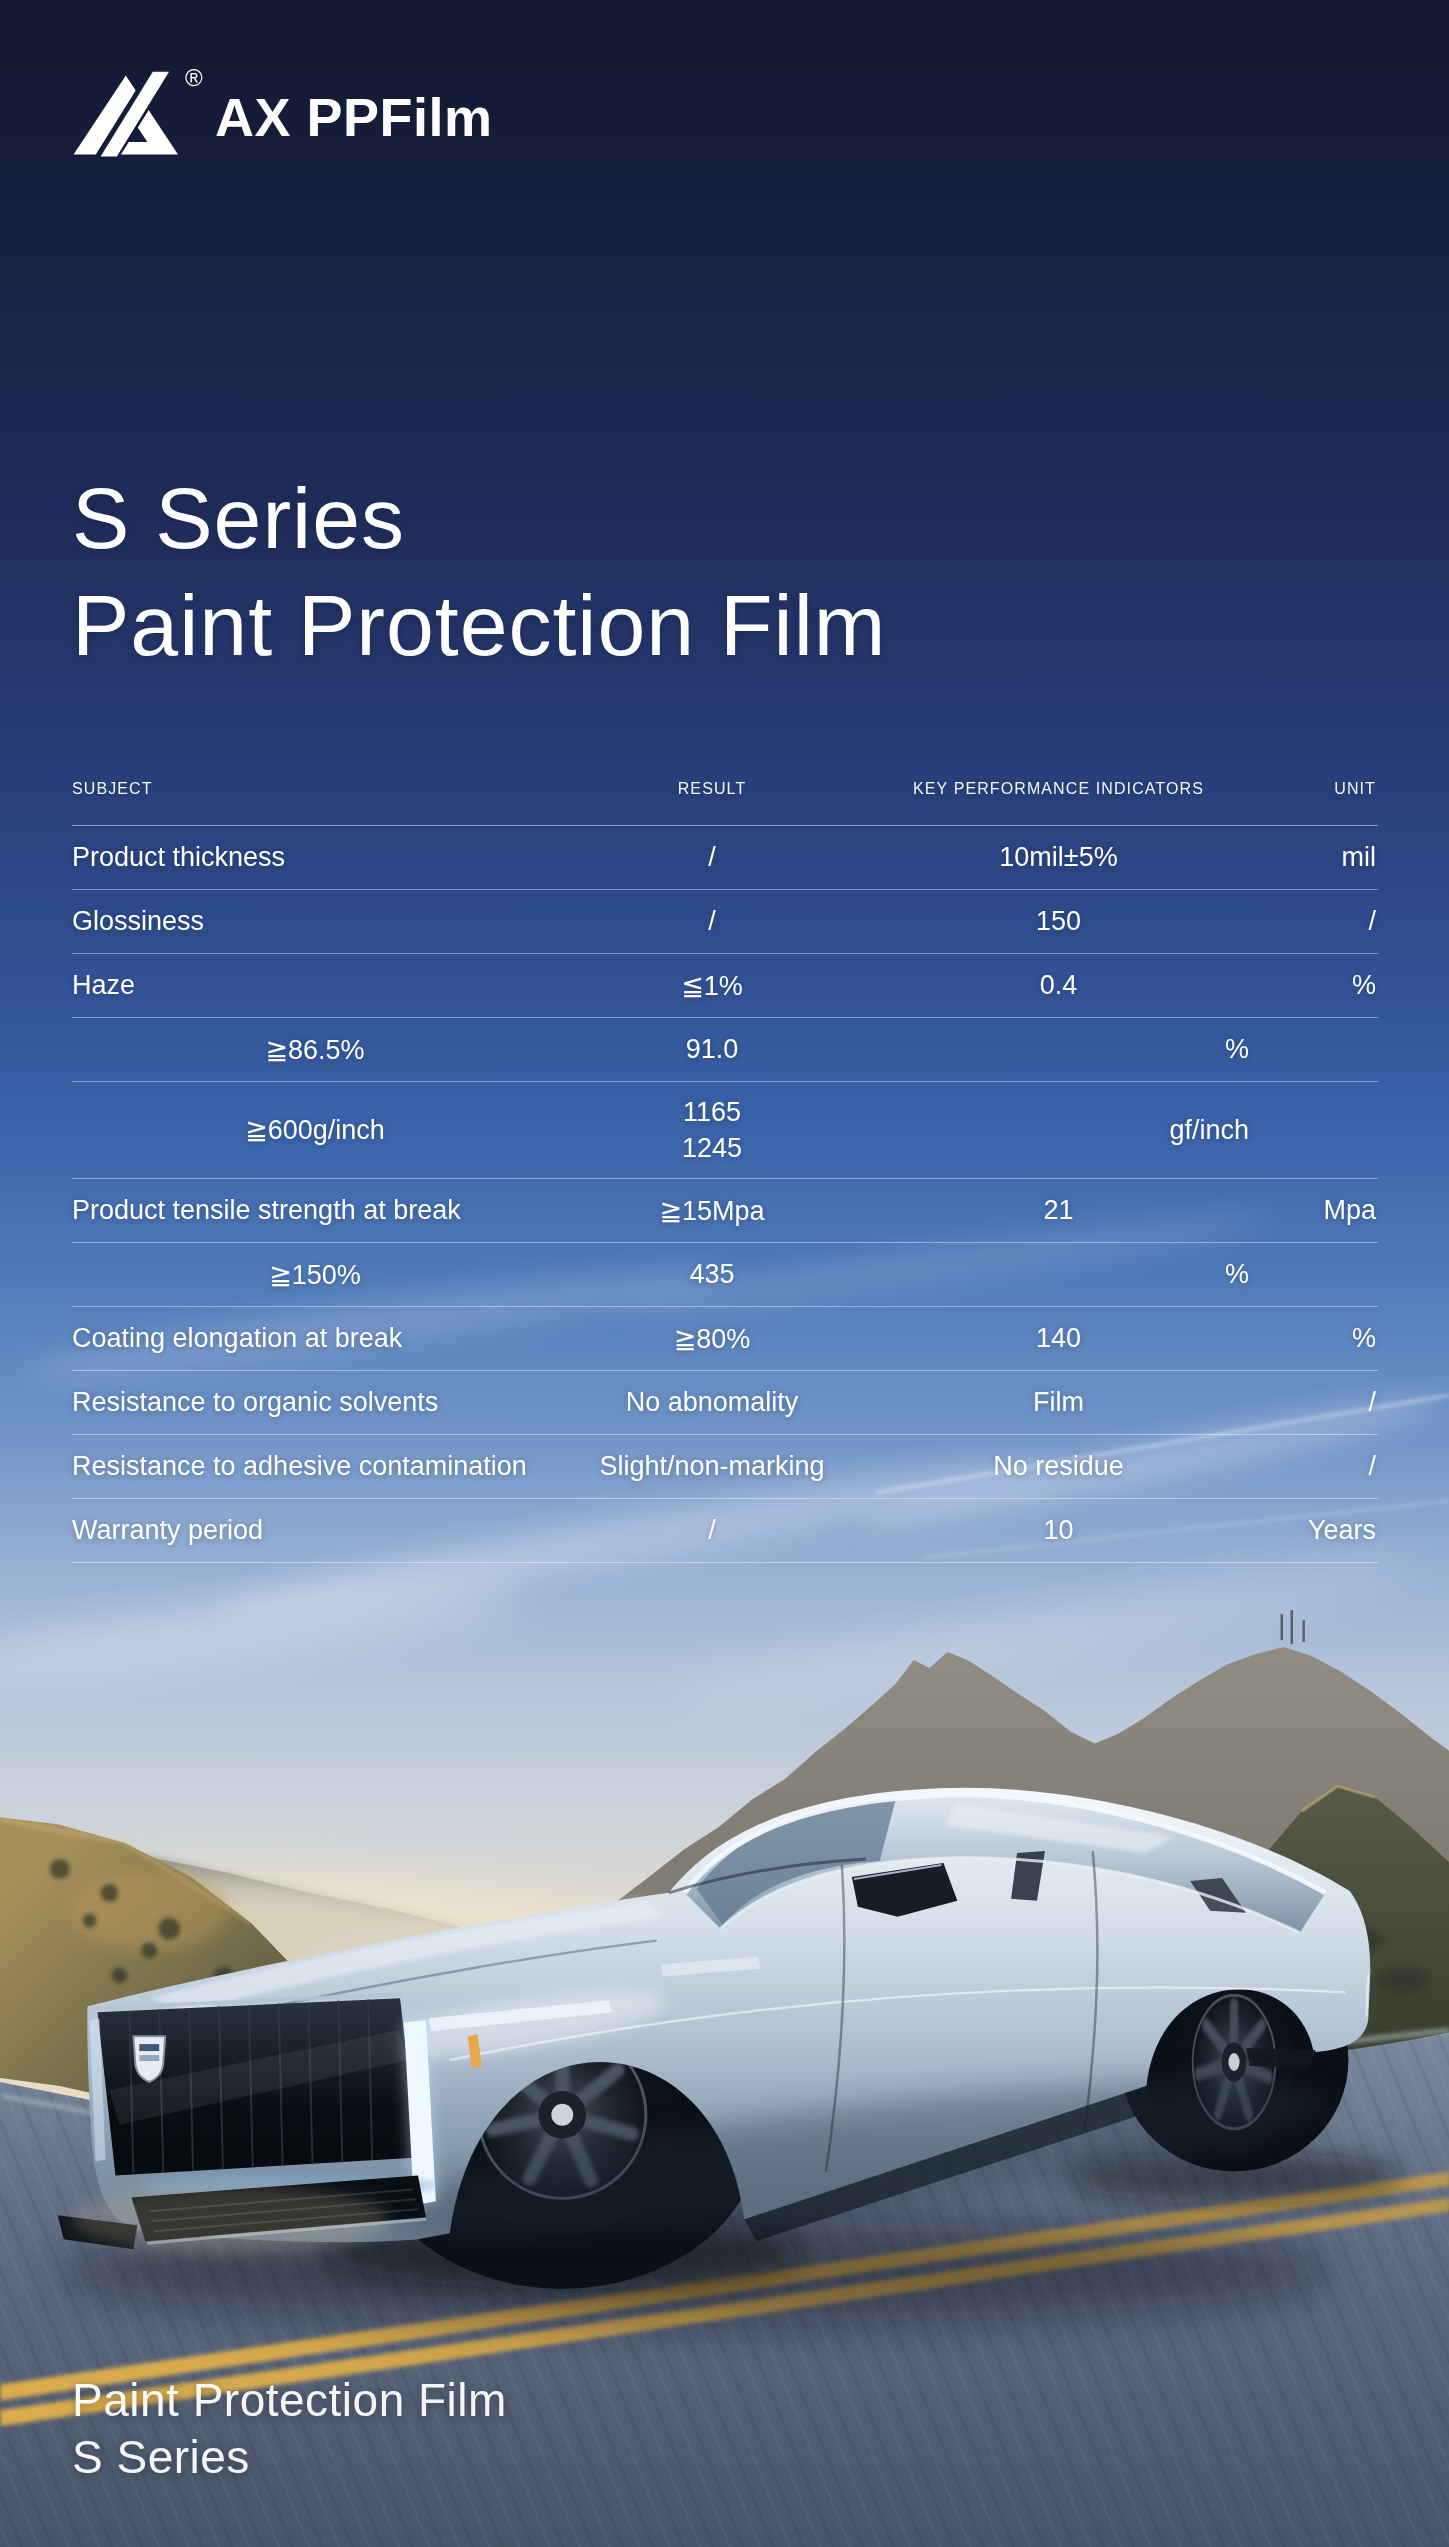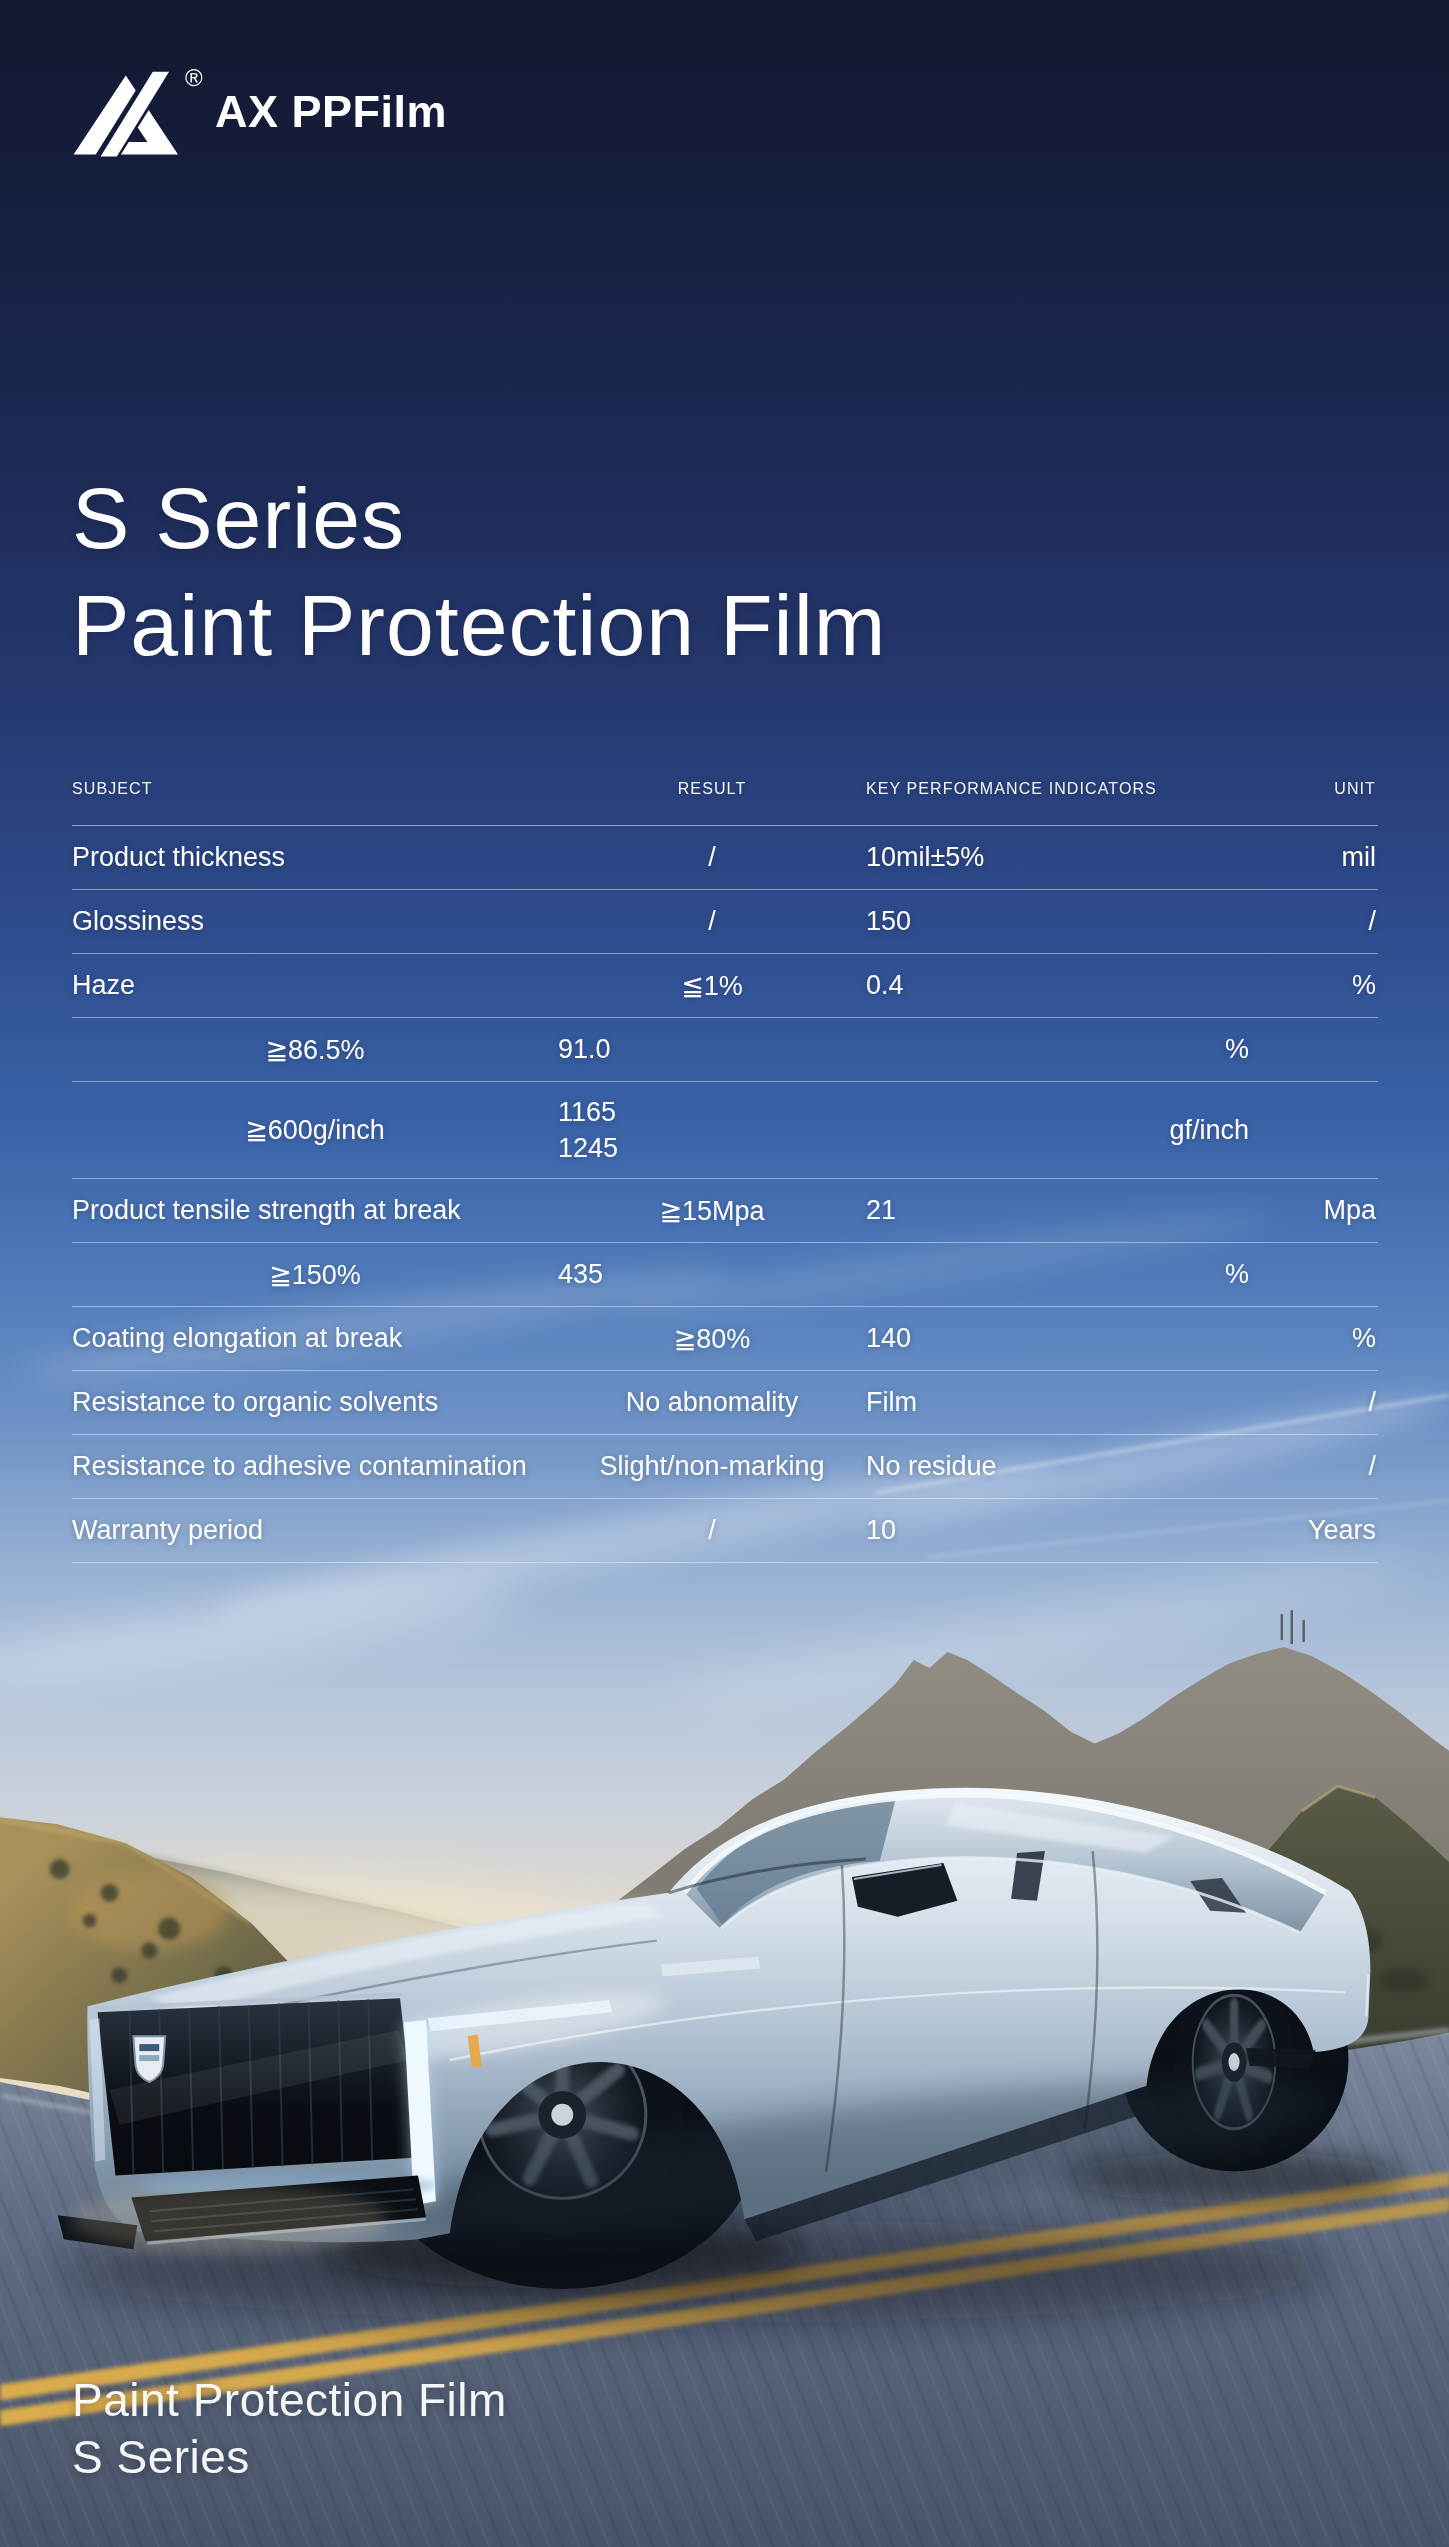--- a/index.html
+++ b/index.html
@@ -9,40 +9,40 @@
   .bg{position:absolute;inset:0;z-index:0;background:linear-gradient(180deg,
       #11182f 0%, #151d3b 6%, #1d2a55 18%, #263a72 28%, #2e4b8c 36%,
       #3a62a8 44%, #4f7ab9 50%, #6f93c7 56%, #93aed2 61%, #b3c4da 66%,
       #cbd2dc 71%, #ded9d0 75%, #e9dcc6 79%, #e9dcc6 100%);}
   .scene{position:absolute;inset:0;z-index:1;}
   .content{position:absolute;inset:0;z-index:2;}
 
   
   .logo-mark{position:absolute;left:70px;top:70px;width:117px;height:90px;}
   .reg{position:absolute;left:185px;top:64px;font-size:24px;color:#fff;}
-  .logo-text{position:absolute;left:215px;top:86px;font-size:45px;font-weight:bold;
+  .logo-text{position:absolute;left:215px;top:86px;font-size:54px;font-weight:bold;
              letter-spacing:0.5px;color:#fff;}
 
   
   .hero{position:absolute;left:72px;top:465px;font-size:86px;line-height:107px;
         letter-spacing:1px;color:#fff;text-shadow:0 2px 10px rgba(8,14,32,.25);}
 
   
   .spec{position:absolute;left:72px;top:764px;width:1306px;font-size:27px;
         text-shadow:0 1px 6px rgba(10,20,40,.3);}
   .thead,.trow{display:grid;grid-template-columns:486px 308px 385px 127px;align-items:center;}
   .thead{height:62px;box-sizing:border-box;padding-bottom:12px;
          border-bottom:1px solid rgba(255,255,255,.5);font-size:16px;letter-spacing:1.1px;
          color:rgba(255,255,255,.95);}
   .trow{height:63px;border-bottom:1px solid rgba(255,255,255,.42);}
   .trow.tall{height:96px;}
   .tcell{white-space:nowrap;}
   .c-subject{text-align:left;}
   .c-result{text-align:center;}
-  .c-kpi{text-align:left;white-space:pre-line;line-height:1.35;}
+  .c-kpi{text-align:center;white-space:pre-line;line-height:1.35;}
   .c-unit{text-align:right;padding-right:2px;}
 
   
   .footer{position:absolute;left:72px;top:2372px;font-size:46px;line-height:57px;
           letter-spacing:0.5px;color:rgba(255,255,255,.94);
           text-shadow:0 2px 8px rgba(10,16,30,.35);}
 </style>
 </head>
 <body>
 

